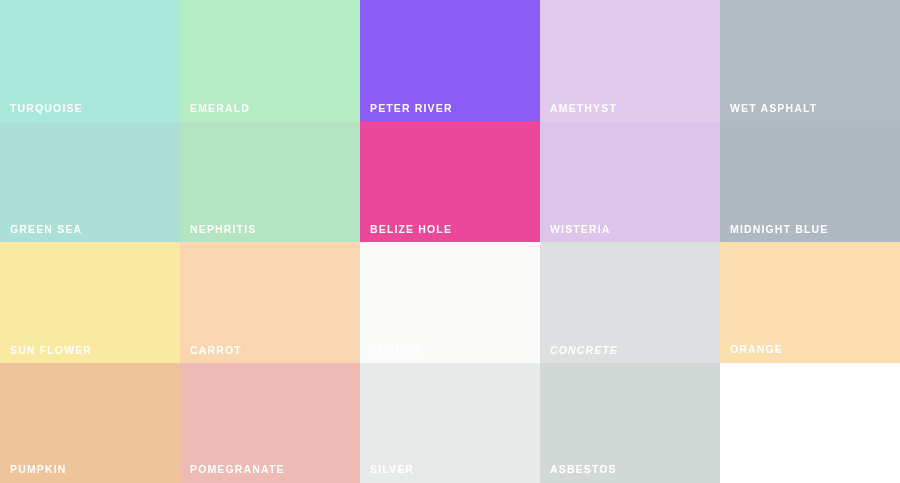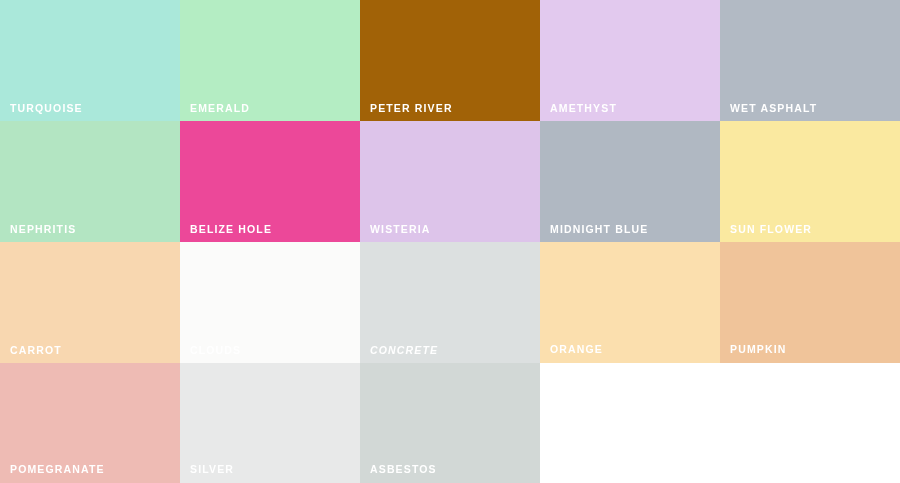--- a/index.html
+++ b/index.html
@@ -48,28 +48,31 @@
 </head>
 <body>
 
 <div id="palette-grid">
     <div class="swatch row-1" style="background-color: rgb(170, 232, 218);">
       <span class="swatch-label">TURQUOISE</span>
     </div>
     <div class="swatch row-1" style="background-color: rgb(180, 237, 195);">
       <span class="swatch-label">EMERALD</span>
     </div>
-    <div class="swatch row-1" style="background-color: #a16207;">
+    <div class="swatch row-1" style="background-color: #8b5cf6;">
       <span class="swatch-label">PETER RIVER</span>
     </div>
     <div class="swatch row-1" style="background-color: rgb(226, 201, 238); text-align: center;">
       <span class="swatch-label">AMETHYST</span>
     </div>
     <div class="swatch row-1" style="background-color: rgb(178, 186, 196);">
       <span class="swatch-label">WET ASPHALT</span>
+    </div>
+    <div class="swatch row-2" style="background-color: rgb(172, 223, 213);">
+      <span class="swatch-label">GREEN SEA</span>
     </div>
     <div class="swatch row-2" style="background-color: rgb(179, 229, 194); padding-left: 48px;">
       <span class="swatch-label">NEPHRITIS</span>
     </div>
     <div class="swatch row-2" style="background-color: #ec4899; text-align: right;">
       <span class="swatch-label">BELIZE HOLE</span>
     </div>
     <div class="swatch row-2" style="background-color: rgb(221, 196, 234);">
       <span class="swatch-label">WISTERIA</span>
     </div>

